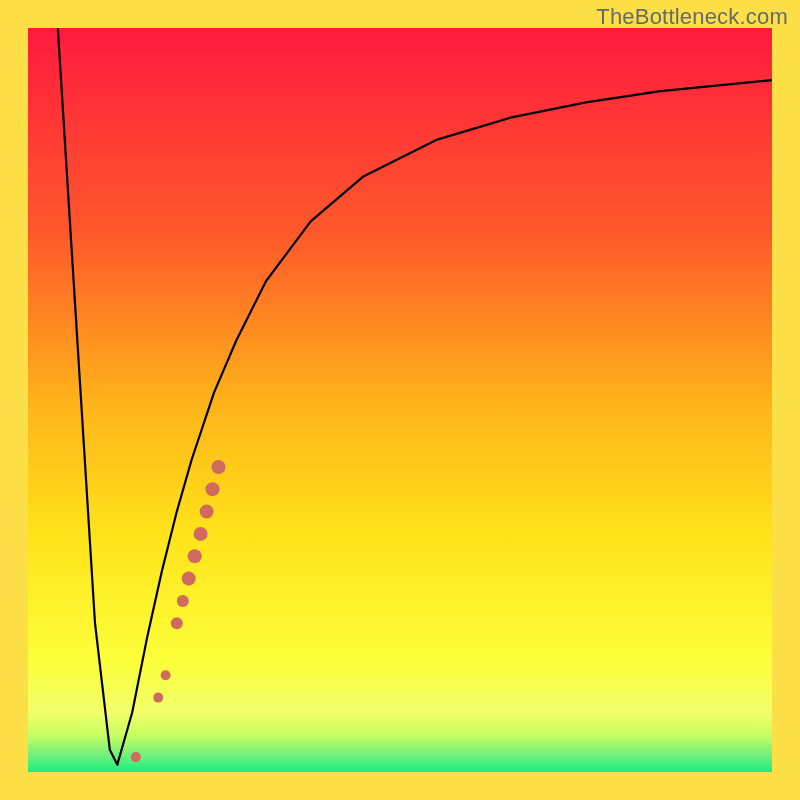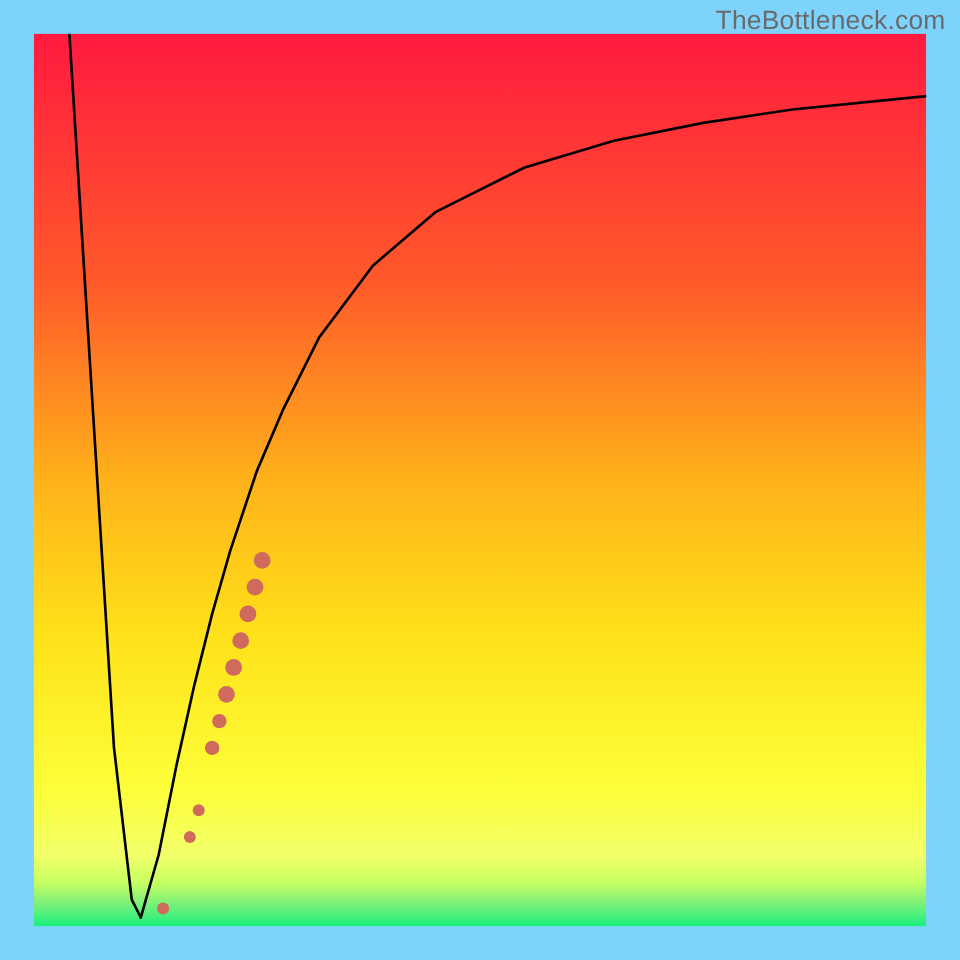--- a/index.html
+++ b/index.html
@@ -7,21 +7,21 @@
     padding: 0;
     width: 800px;
     height: 800px;
     overflow: hidden;
     background: #000;
     font-family: Arial, Helvetica, sans-serif;
   }
   .frame {
     position: absolute;
     inset: 0;
-    background: #7dd3fc;
+    background: #fde047;
   }
   .plot {
     position: absolute;
     left: 28px;
     top: 28px;
     width: 744px;
     height: 744px;
     overflow: hidden;
   }
   .gradient {

